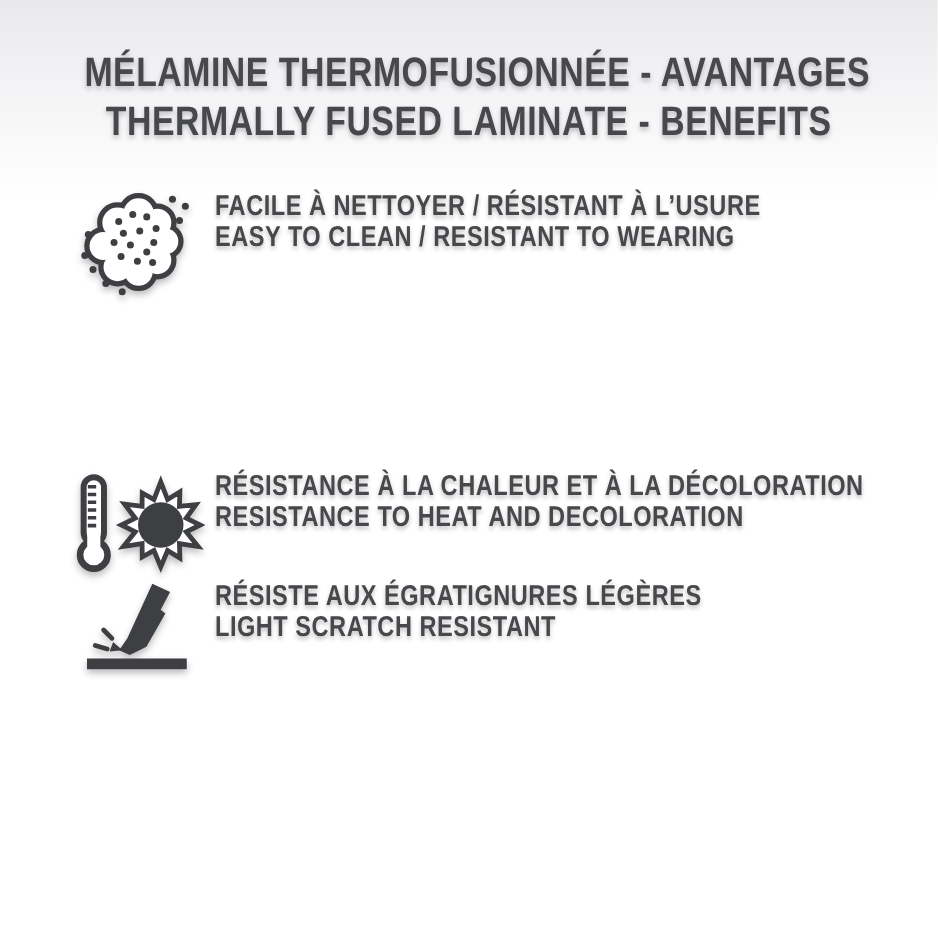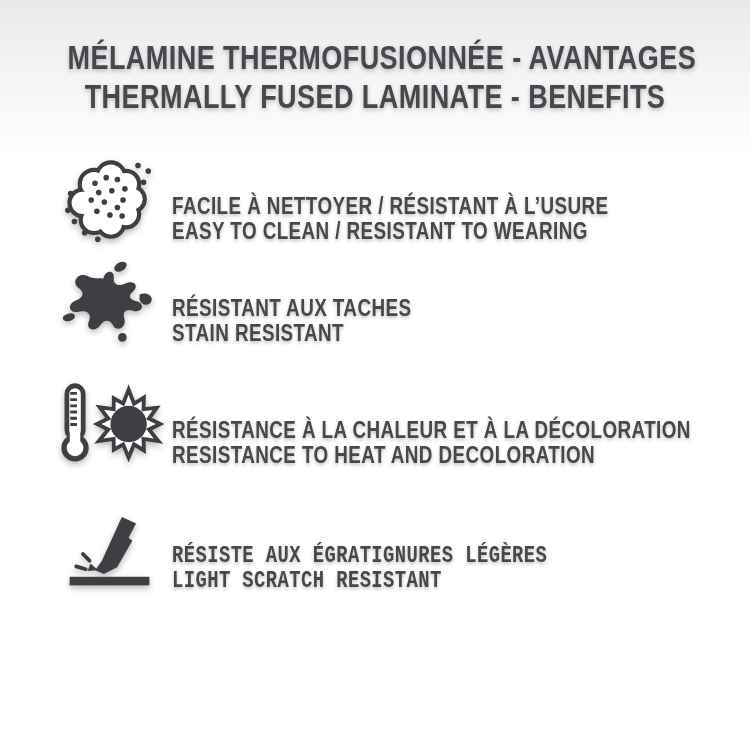--- a/index.html
+++ b/index.html
@@ -13,22 +13,22 @@
   }
   .page { position:relative; width:750px; height:679px; }
 
   .title { position:absolute; top:38px; left:0; width:750px; text-align:center; }
   .title-line {
     font-size:33px; line-height:39px; letter-spacing:0.5px; white-space:nowrap;
     transform:scaleX(0.82); transform-origin:50% 50%;
     text-shadow:0 2px 5px rgba(100,100,105,0.40);
   }
 
-  .row { position:absolute; left:52px; right:10px; height:92px; display:flex; align-items:flex-end; }
-  .r1 { top:152px; } .r2 { top:254px; } .r3 { top:376px; } .r4 { top:502px;font-family:Liberation Mono, monospace; } .r5 { top:610px; }
+  .row { position:absolute; left:52px; right:10px; height:92px; display:flex; align-items:flex-start; }
+  .r1 { top:152px; } .r2 { top:254px; } .r3 { top:376px; } .r4 { top:464px; } .r5 { top:610px; }
 
   .icon-box { flex:0 0 114px; width:114px; display:flex; justify-content:center; align-items:center; color:var(--icon); }
   .icon-box svg { filter: drop-shadow(0 3px 3px rgba(100,100,105,0.45)); }
 
   .text-block { margin-left:6px; transform:scaleX(0.82); transform-origin:0 50%; }
   .bline {
     font-size:23px; line-height:25px; letter-spacing:0.5px; white-space:nowrap;
     text-shadow:0 2px 4px rgba(100,100,105,0.40);
   }
 </style>
@@ -90,37 +90,20 @@
             <circle cx="36" cy="87" r="3"></circle>
         </g>
       </svg>
     </div>
     <div class="text-block">
       <div class="bline">FACILE À NETTOYER / RÉSISTANT À L’USURE</div>
       <div class="bline">EASY TO CLEAN / RESISTANT TO WEARING</div>
     </div>
   </div>
 
-  <div class="row r2">
-    <div class="icon-box">
-      <svg width="96" height="86" viewBox="0 0 100 90">
-        <g fill="currentColor">
-          <path d="M44,20 C46,10 56,10 55,19 C54,25 60,28 66,25 C76,20 82,27 75,33 C70,37 71,41 78,43 C88,45 86,56 75,53 C68,51 64,54 66,61 C69,71 58,76 54,68 C51,62 45,62 41,68 C36,76 25,73 29,64 C32,58 28,52 20,54 C8,57 5,46 16,42 C24,39 24,33 18,29 C10,23 18,12 28,17 C36,21 42,18 44,20 Z"></path>
-          <ellipse cx="62" cy="7" rx="7" ry="4.5" transform="rotate(-30 62 7)"></ellipse>
-          <path d="M82,36 C90,33 97,38 94,44 C91,49 83,47 82,41 Z"></path>
-          <circle cx="64" cy="81" r="4.5"></circle>
-          <ellipse cx="8" cy="60" rx="6.5" ry="4" transform="rotate(-15 8 60)"></ellipse>
-        </g>
-      </svg>
-    </div>
-    <div class="text-block">
-      <div class="bline">RÉSISTANT AUX TACHES</div>
-      <div class="bline">STAIN RESISTANT</div>
-    </div>
-  </div>
 
   <div class="row r3">
     <div class="icon-box">
       <svg width="110" height="88" viewBox="0 0 115 92">
         <path fill="#fff" stroke="currentColor" stroke-width="4" d="M111,46 L99.3,51.7 L109.2,64 L93.6,61.6 L94,73.7 L83.7,67.3 L78,81 L72.3,67.3 L62.5,72.8 L62.4,61.6 L46.8,64 L56.7,51.7 L45,46 L56.7,40.3 L47.7,28.5 L62.4,30.4 L62.5,19.2 L72.3,24.7 L78,10 L83.7,24.7 L94,18.3 L93.6,30.4 L107.4,29 L99.3,40.3 Z"></path>
         <circle cx="78" cy="46" r="19" fill="currentColor"></circle>
         <circle cx="22" cy="71" r="11.5" fill="#fff" stroke="currentColor" stroke-width="5.5"></circle>
         <rect x="13.5" y="6" width="17" height="55" rx="8.5" fill="#fff" stroke="currentColor" stroke-width="5"></rect>
         <rect x="16.5" y="52" width="11" height="15" fill="#fff"></rect>
         <path stroke="currentColor" stroke-width="3" d="M17,14h7 M17,20.5h7 M17,27h7 M17,33.5h7 M17,40h7 M17,46.5h7"></path>

